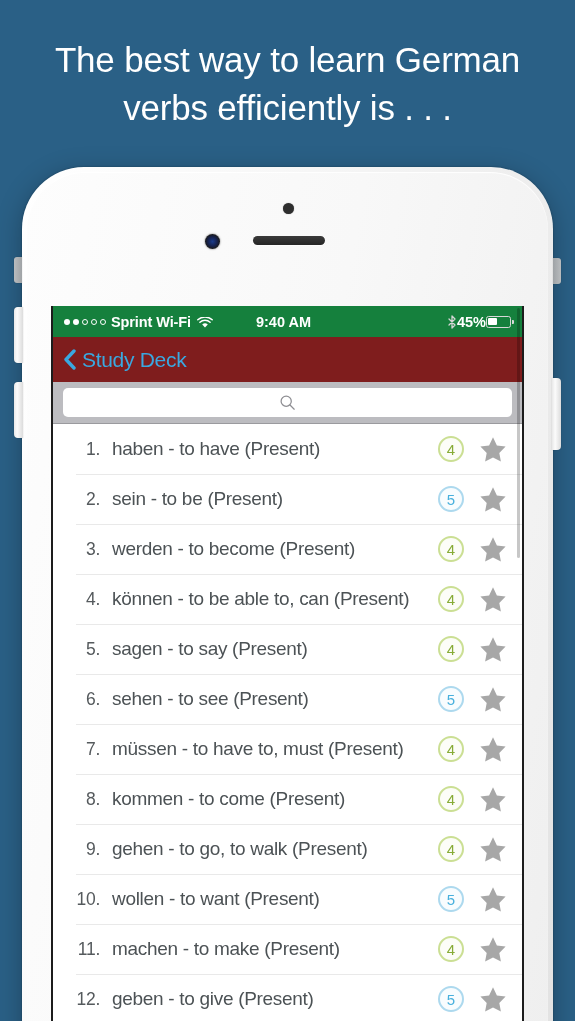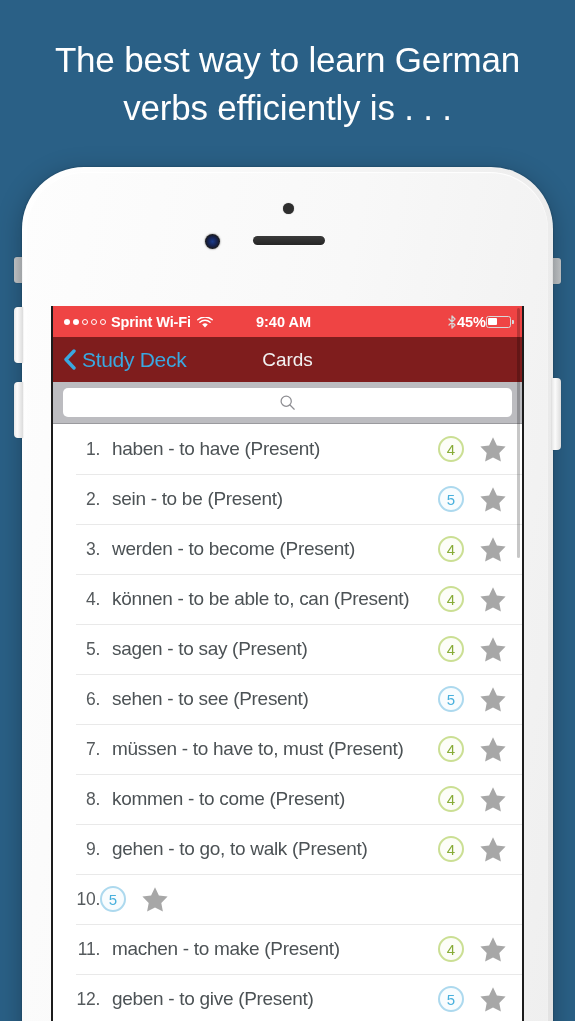--- a/index.html
+++ b/index.html
@@ -89,21 +89,21 @@
     width:473px; height:715px;
     background:#ffffff;
     overflow:hidden;
     border-left:2px solid #1c1c1c;
     border-right:2px solid #1c1c1c;
   }
 
   
   .statusbar {
     height:31px;
-    background:#ef4444;
+    background:#15803d;
     color:#ffffff;
     display:flex;
     align-items:center;
     padding:0 11px;
     font-size:14.5px;
     font-weight:700;
     position:relative;
   }
   .sb-left { display:flex; align-items:center; gap:5px; }
   .dots { display:flex; align-items:center; gap:3px; }
@@ -291,21 +291,20 @@
 
   <div class="navbar">
     <div class="back-btn">
       <span class="chev">
         <svg viewBox="0 0 13 21" width="13" height="21">
           <path d="M11 2 L3 10.5 L11 19" stroke="#3aa8e0" stroke-width="3.4" fill="none" stroke-linecap="round" stroke-linejoin="round"></path>
         </svg>
       </span>
       <span>Study Deck</span>
     </div>
-    <div class="nav-title">Cards</div>
   </div>
 
   <div class="searchbar">
     <div class="search-field" title="">
       <span class="search-glass">
         <svg viewBox="0 0 17 17" width="17" height="17">
           <circle cx="7.2" cy="7.2" r="5.1" stroke="#8e8e93" stroke-width="1.25" fill="none"></circle>
           <path d="M11 11 L15.2 15.2" stroke="#8e8e93" stroke-width="1.25" stroke-linecap="round"></path>
         </svg>
       </span>
@@ -380,20 +379,21 @@
       <div class="row">
         <div class="row-num">9.</div>
         <div class="row-text">gehen - to go, to walk (Present)</div>
         <div class="badge green">4</div>
         <span class="star"><svg viewBox="0 0 30 29" width="30" height="29">
             <path d="M15 2.2 L18.9 10.4 L27.6 11.6 L21.3 17.9 L22.9 26.6 L15 22.5 L7.1 26.6 L8.7 17.9 L2.4 11.6 L11.1 10.4 Z" fill="#a7a7a7"></path>
           </svg></span>
       </div>
       <div class="row">
         <div class="row-num">10.</div>
+        <div class="row-text">wollen - to want (Present)</div>
         <div class="badge blue">5</div>
         <span class="star"><svg viewBox="0 0 30 29" width="30" height="29">
             <path d="M15 2.2 L18.9 10.4 L27.6 11.6 L21.3 17.9 L22.9 26.6 L15 22.5 L7.1 26.6 L8.7 17.9 L2.4 11.6 L11.1 10.4 Z" fill="#a7a7a7"></path>
           </svg></span>
       </div>
       <div class="row">
         <div class="row-num">11.</div>
         <div class="row-text">machen - to make (Present)</div>
         <div class="badge green">4</div>
         <span class="star"><svg viewBox="0 0 30 29" width="30" height="29">

